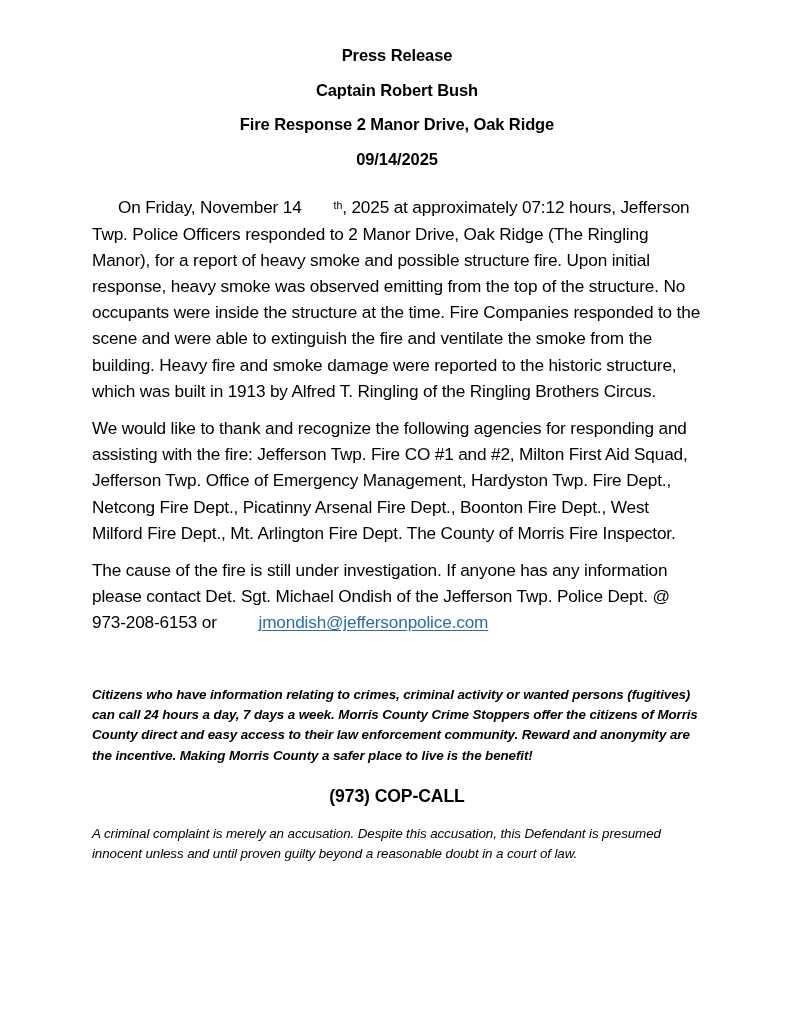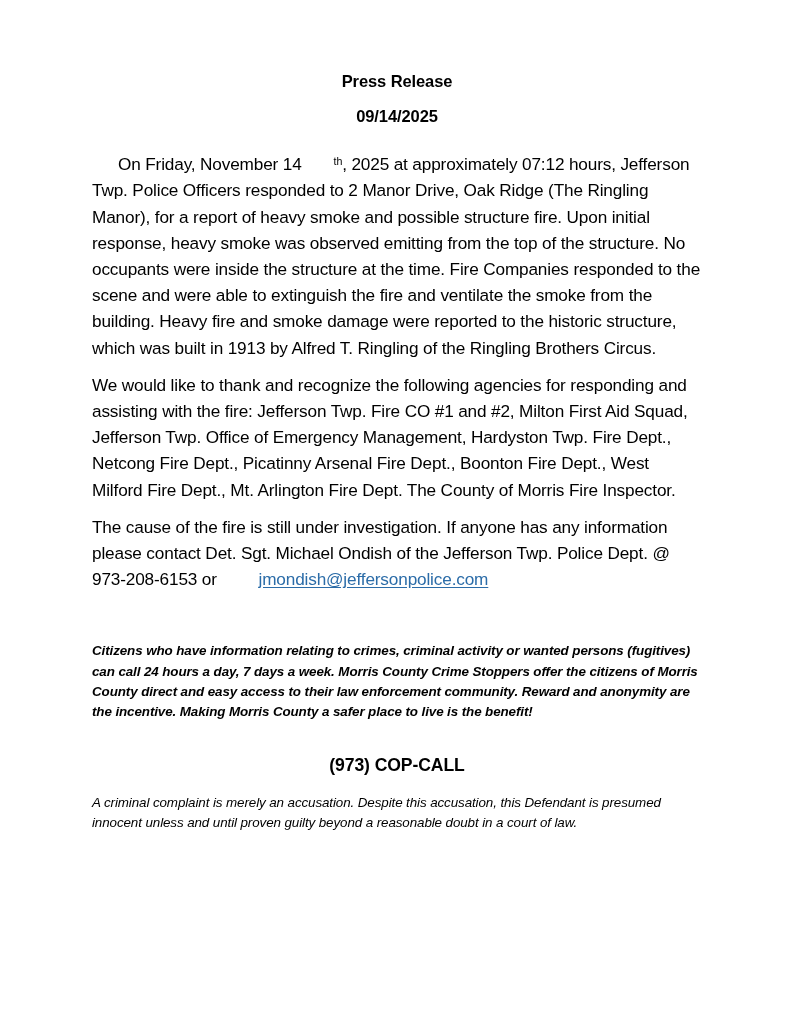--- a/index.html
+++ b/index.html
@@ -27,21 +27,21 @@
 
   .content {
     position: absolute;
     left: 92px;
     top: 0;
     width: 610px;
   }
 
   
   .heading-block {
-    padding-top: 64px;
+    padding-top: 38px;
   }
   .heading-line {
     text-align: center;
     font-weight: bold;
     font-size: 16.5px;
     line-height: 34.6px;
     letter-spacing: -0.1px;
     white-space: nowrap;
   }
 
@@ -80,21 +80,21 @@
     margin-top: 49px;
     font-size: 13.4px;
     line-height: 20.3px;
     font-weight: bold;
     font-style: italic;
     letter-spacing: -0.1px;
     text-align: left;
   }
 
   .copcall {
-    margin-top: 29px;
+    margin-top: 17px;
     text-align: center;
     font-weight: bold;
     font-style: normal;
     font-size: 17.6px;
     line-height: 26px;
     letter-spacing: -0.1px;
   }
 
   .disclaimer-block {
     margin-top: 15px;
@@ -107,20 +107,22 @@
   }
 </style>
 </head>
 <body>
 
 <div class="page">
   <div class="content">
 
     <div class="heading-block">
       <div class="heading-line">Press Release</div>
+      <div class="heading-line">Captain Robert Bush</div>
+      <div class="heading-line">Fire Response 2 Manor Drive, Oak Ridge</div>
       <div class="heading-line">09/14/2025</div>
     </div>
 
     <p class="body-para first-para"><span>On Friday, November 14</span><sup>th</sup><span>, 2025 at approximately 07:12 hours, Jefferson Twp. Police Officers responded to 2 Manor Drive, Oak Ridge (The Ringling Manor), for a report of heavy smoke and possible structure fire.  Upon initial response, heavy smoke was observed emitting from the top of the structure.  No occupants were inside the structure at the time.  Fire Companies responded to the scene and were able to extinguish the fire and ventilate the smoke from the building.  Heavy fire and smoke damage were reported to the historic structure, which was built in 1913 by Alfred T. Ringling of the Ringling Brothers Circus.</span></p>
 
     <p class="body-para">We would like to thank and recognize the following agencies for responding and assisting with the fire:  Jefferson Twp. Fire CO #1 and #2, Milton First Aid Squad, Jefferson Twp. Office of Emergency Management, Hardyston Twp. Fire Dept., Netcong Fire Dept., Picatinny Arsenal Fire Dept., Boonton Fire Dept., West Milford Fire Dept., Mt. Arlington Fire Dept. The County of Morris Fire Inspector.</p>
 
     <p class="body-para"><span>The cause of the fire is still under investigation.  If anyone has any information please contact Det. Sgt. Michael Ondish of the Jefferson Twp. Police Dept. @ 973-208-6153 or </span><a class="maillink" href="#">jmondish@jeffersonpolice.com</a></p>
 
     <div class="footer-block">Citizens who have information relating to crimes, criminal activity or wanted persons (fugitives) can call 24 hours a day, 7 days a week.  Morris County Crime Stoppers offer the citizens of Morris County direct and easy access to their law enforcement community.  Reward and anonymity are the incentive.  Making Morris County a safer place to live is the benefit!</div>

